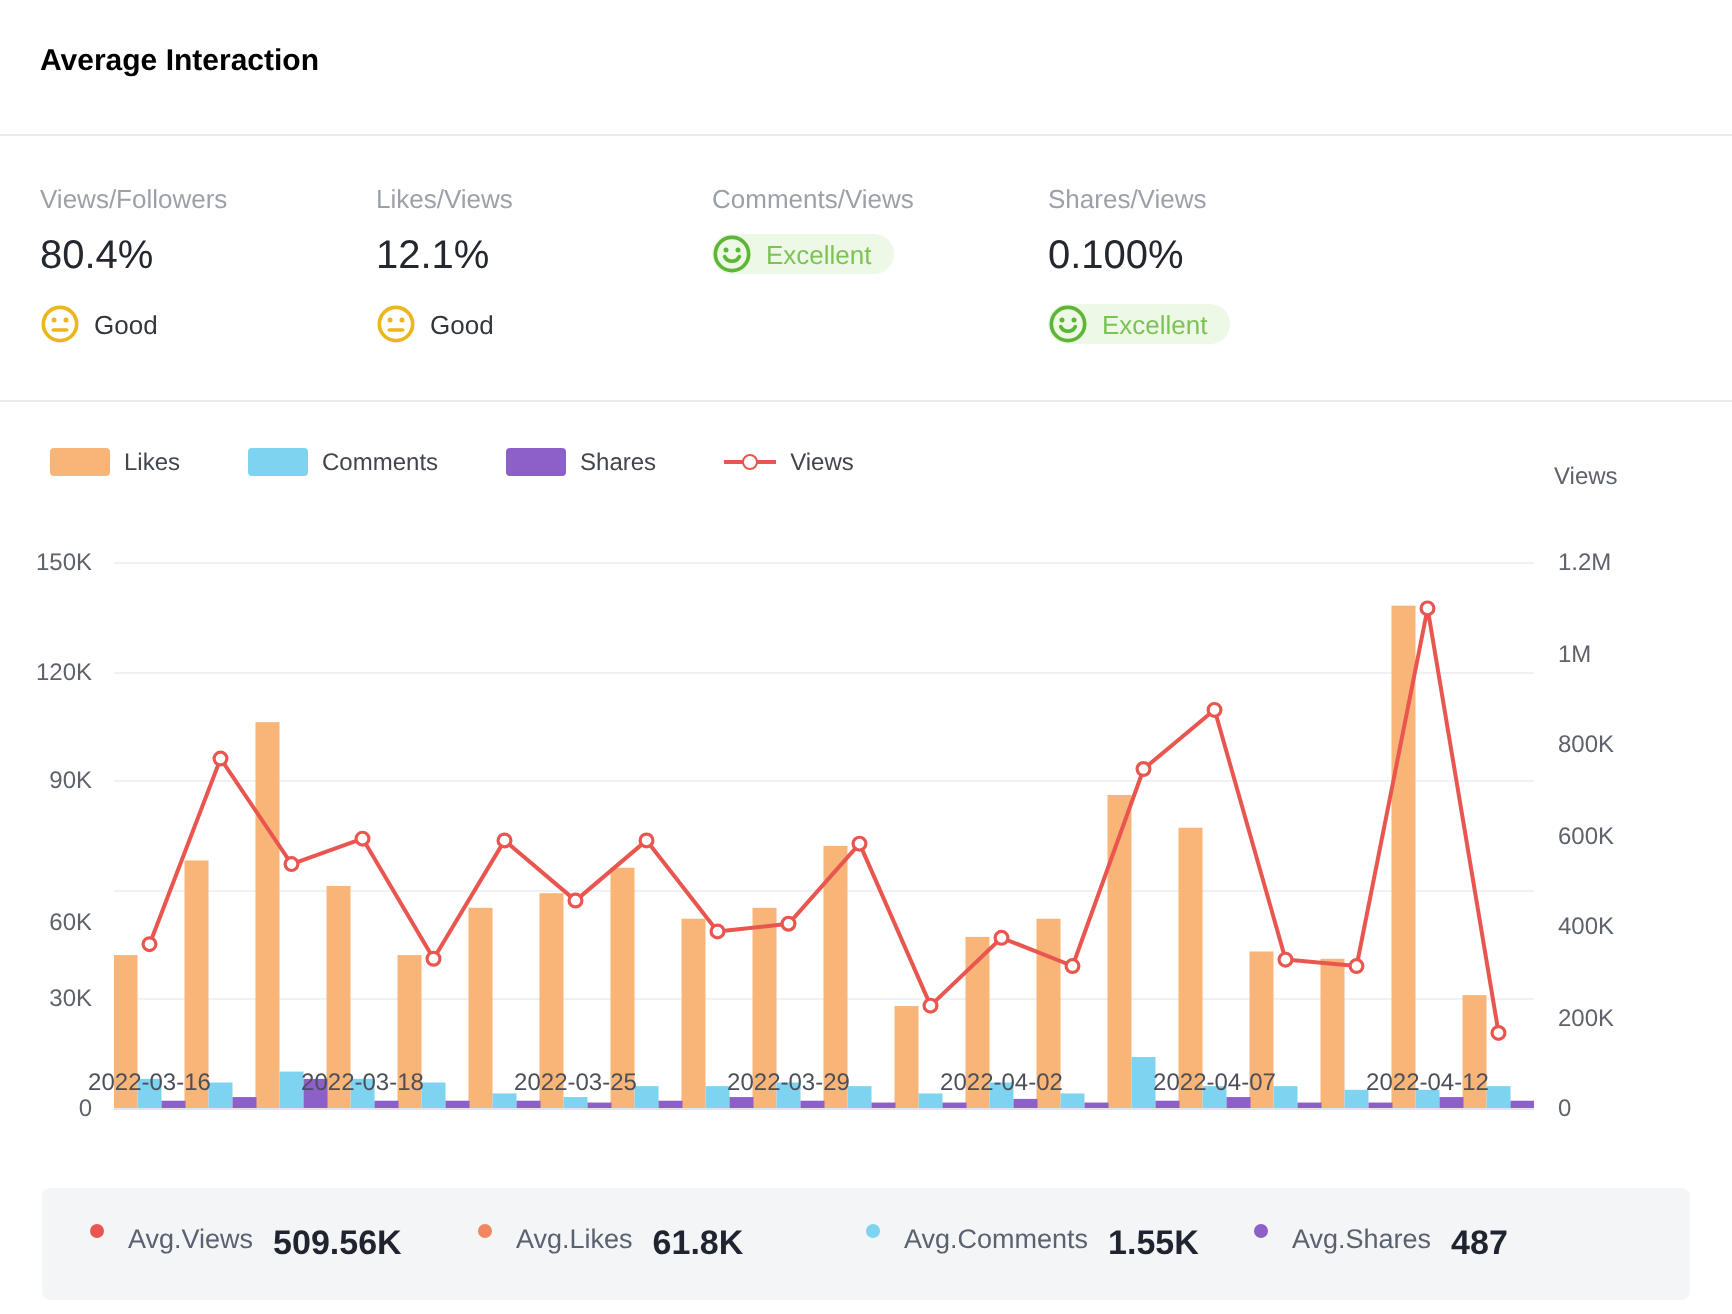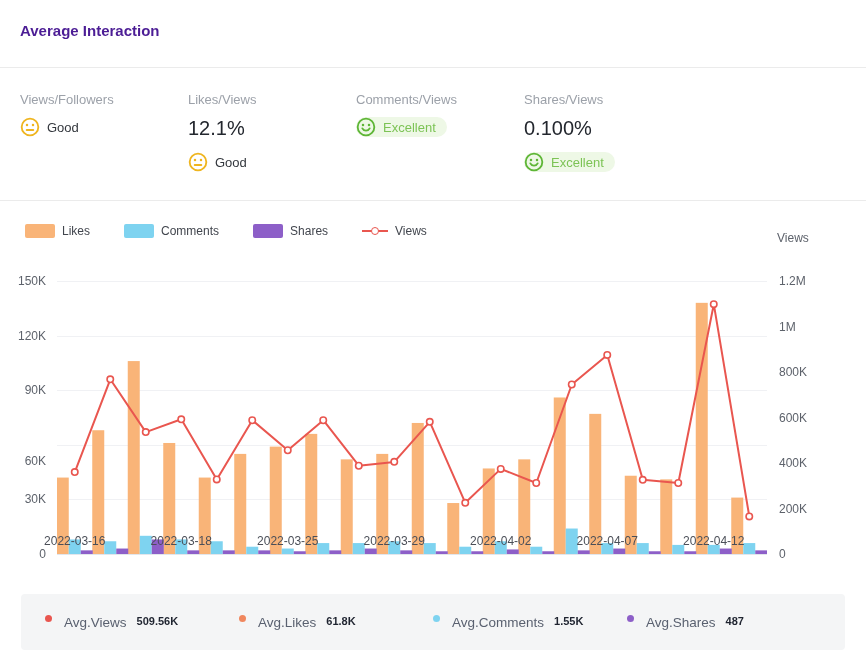--- a/index.html
+++ b/index.html
@@ -1,20 +1,20 @@
 <!DOCTYPE html>
 <html><head>
 <meta charset="utf-8">
 <style>
   * { margin:0; padding:0; box-sizing:border-box; }
   html,body { background:#fff; }
   body { font-family:"Liberation Sans", sans-serif; color:#2a2e36; }
   .panel { position:relative; width:866px; height:657px; background:#fff; overflow:hidden; }
 
-  .title { position:absolute; left:20px; top:22px; font-size:15px; font-weight:bold; color:#4c1d95; }
+  .title { position:absolute; left:20px; top:22px; font-size:15px; font-weight:bold; color:#000000; }
   .divider { position:absolute; left:0; width:866px; height:1px; background:#ebebeb; }
   .divider.d1 { top:67px; }
   .divider.d2 { top:200px; }
 
   
   .metrics { position:absolute; left:20px; top:92px; display:flex; }
   .metric { width:168px; }
   .metric .m-label { font-size:13px; color:#9ca1a9; margin-bottom:10px; }
   .metric .m-value { font-size:20px; color:#23272e; margin-bottom:12px; }
   .status { display:inline-flex; align-items:center; font-size:13px; }
@@ -44,33 +44,34 @@
   .ytick-left { position:absolute; width:46px; text-align:right; font-size:12px; color:#5d626b; }
   .ytick-right { position:absolute; left:779px; font-size:12px; color:#5d626b; }
   .xtick { position:absolute; top:534px; font-size:12px; color:#4b4f58; transform:translateX(-50%); white-space:nowrap; }
   #chart-svg { position:absolute; left:57px; top:281px; }
 
   
   .summary { position:absolute; left:21px; top:594px; width:824px; height:56px; background:#f4f5f6; border-radius:4px; display:flex; align-items:center; padding:0 24px; }
   .sum-item { display:flex; align-items:flex-start; flex:1; }
   .sum-dot { width:7px; height:7px; border-radius:50%; margin-right:12px; }
   .sum-label { font-size:13.5px; color:#5a6170; margin-right:10px; }
-  .sum-value { font-size:11px; font-weight:bold; color:#1f2430; }
+  .sum-value { font-size:17px; font-weight:bold; color:#1f2430; }
 </style>
 </head>
 <body>
 
 <div class="panel">
 
   <div class="title">Average Interaction</div>
   <div class="divider d1"></div>
 
   <div class="metrics">
     <div class="metric">
       <div class="m-label">Views/Followers</div>
+      <div class="m-value">80.4%</div>
       <div class="status" data-level="good">
         <svg class="face" viewBox="0 0 24 24">
           <circle cx="12" cy="12" r="10" fill="none" stroke="currentColor" stroke-width="2.2"></circle>
           <circle cx="8.4" cy="9.6" r="1.5" fill="currentColor"></circle>
             <circle cx="15.6" cy="9.6" r="1.5" fill="currentColor"></circle>
           <line class="mouth-flat" x1="8" y1="15.6" x2="16" y2="15.6" stroke="currentColor" stroke-width="2.2" stroke-linecap="round"></line>
           <path class="mouth-smile" d="M7.6 13.6 A4.9 4.9 0 0 0 16.4 13.6" fill="none" stroke="currentColor" stroke-width="2.2" stroke-linecap="round"></path>
         </svg>
         <span class="s-text">Good</span>
       </div>

